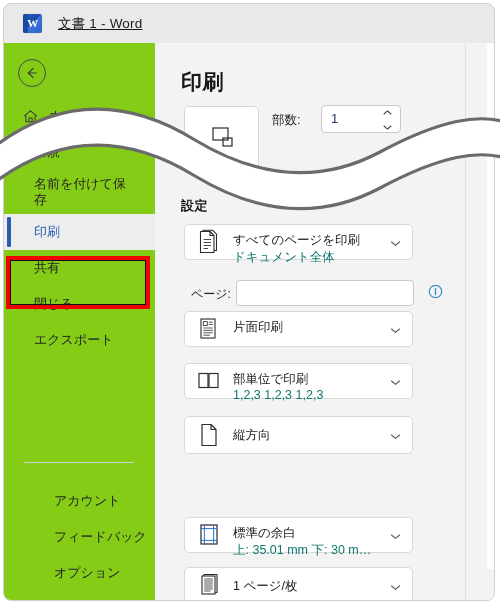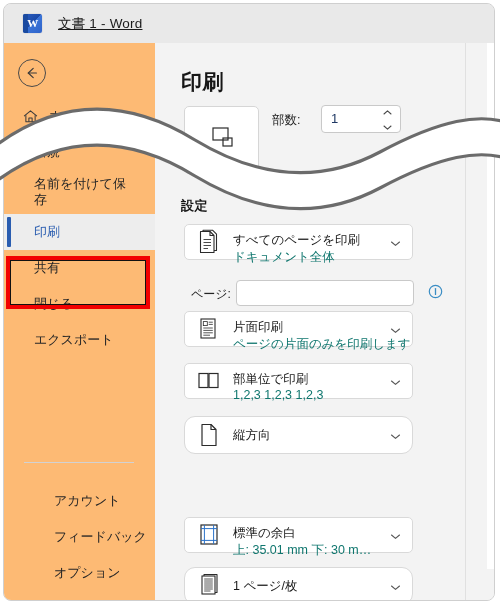--- a/index.html
+++ b/index.html
@@ -46,21 +46,21 @@
     line-height:1;font-family:"Liberation Serif","DejaVu Serif",serif;
     letter-spacing:-0.5px;
   }
   .title-text{
     margin-left:16px;font-size:13.5px;color:#1b1b1b;letter-spacing:.2px;text-decoration:underline;
   }
 
   
   .rail{
     position:absolute;left:0;top:39px;width:151px;bottom:0;
-    background:#fdba74;
+    background:#84cc16;
     box-sizing:border-box;
   }
   .backbtn{
     position:absolute;left:14px;top:16px;width:28px;height:28px;
     border-radius:50%;border:1.3px solid #4a4a4a;
     box-sizing:border-box;
     display:flex;align-items:center;justify-content:center;
     background:transparent;cursor:pointer;
   }
   .backbtn svg{display:block;}
@@ -155,21 +155,21 @@
     white-space:nowrap;
   }
   .combo .t2{
     position:absolute;left:48px;font-size:12.5px;color:#0f766e;
     white-space:nowrap;
   }
   .combo .chev{
     position:absolute;right:11px;top:50%;transform:translateY(-50%);
   }
   .combo.two{height:36px;}
-  .combo.one{height:38px;border-radius:11px;}
+  .combo.one{height:38px;}
   .combo.one .t1{top:50%;transform:translateY(-50%);}
   .combo.two .t1{top:7px;}
   .combo.two .t2{top:24px;}
 
   .pagesrow{position:absolute;left:29px;top:237px;width:260px;height:43px;}
   .pages-label{
     position:absolute;left:7px;top:6px;font-size:12px;color:#242424;
   }
   .pages-input{
     position:absolute;left:52px;top:0;width:178px;height:26px;
@@ -324,21 +324,20 @@
 
       <div class="combo two" style="top:268px">
         <span class="ic">
           <svg width="24" height="26" viewBox="0 0 24 26">
             <rect x="4" y="3" width="14" height="19" fill="#fff" stroke="#2b2b2b" stroke-width="1.1"></rect>
             <rect x="6.3" y="5.6" width="4" height="4" fill="none" stroke="#2b2b2b" stroke-width=".8"></rect>
             <path d="M11.7 6.2 H15.8 M11.7 8.4 H15.8 M6.3 12 H15.8 M6.3 14.4 H15.8 M6.3 16.8 H15.8 M6.3 19.2 H13" stroke="#2b2b2b" stroke-width=".8"></path>
           </svg>
         </span>
         <span class="t1">片面印刷</span>
-        <span class="t2">ページの片面のみを印刷します</span>
         <span class="chev">
           <svg width="11" height="7" viewBox="0 0 11 7">
               <path d="M1.5 2 L5.5 5.4 L9.5 2" fill="none" stroke="#555" stroke-width="1.1" stroke-linecap="round" stroke-linejoin="round"></path>
             </svg>
         </span>
       </div>
 
       <div class="combo two" style="top:320px">
         <span class="ic">
           <svg width="26" height="22" viewBox="0 0 26 22">

